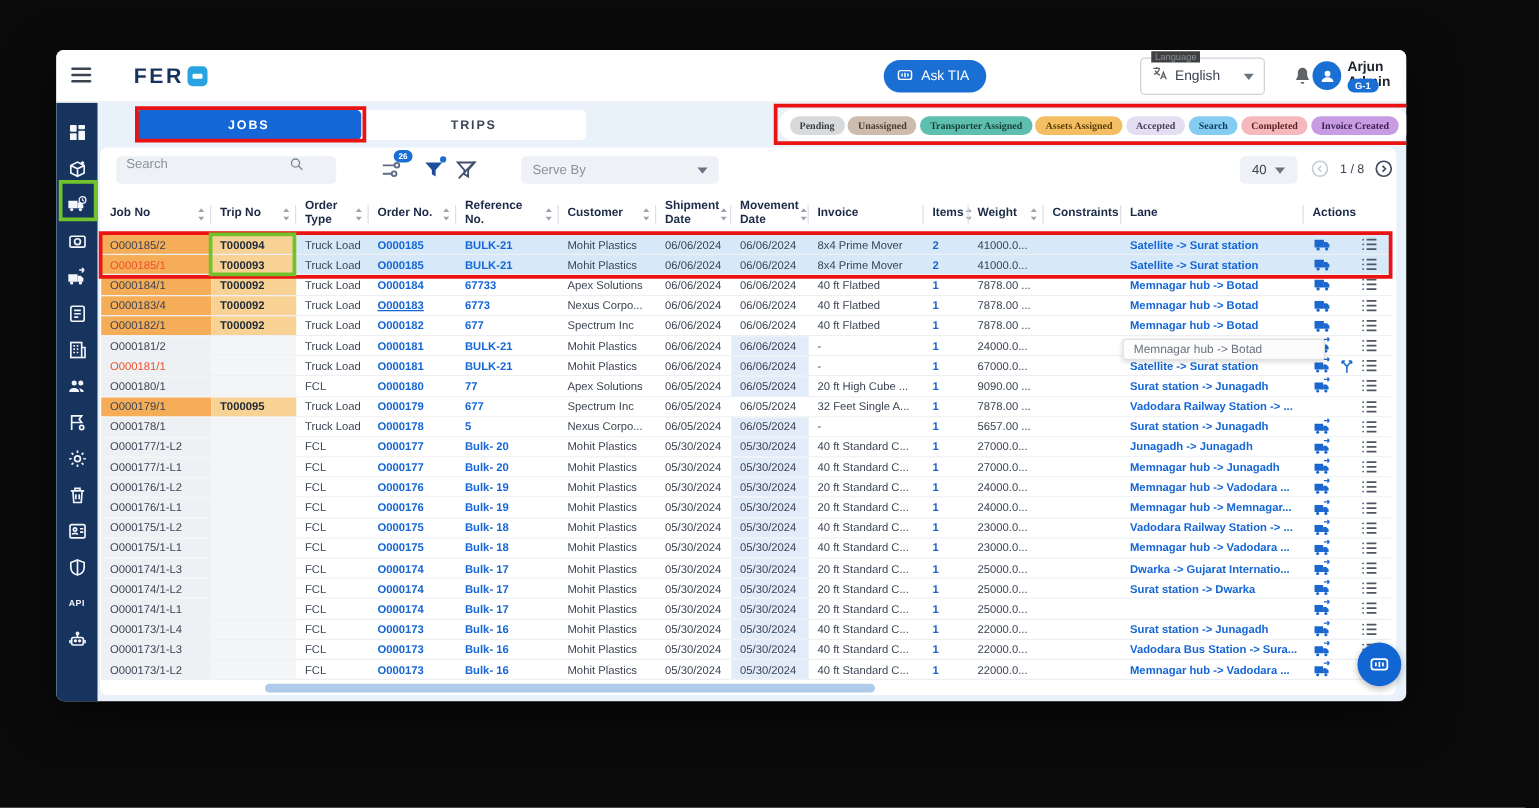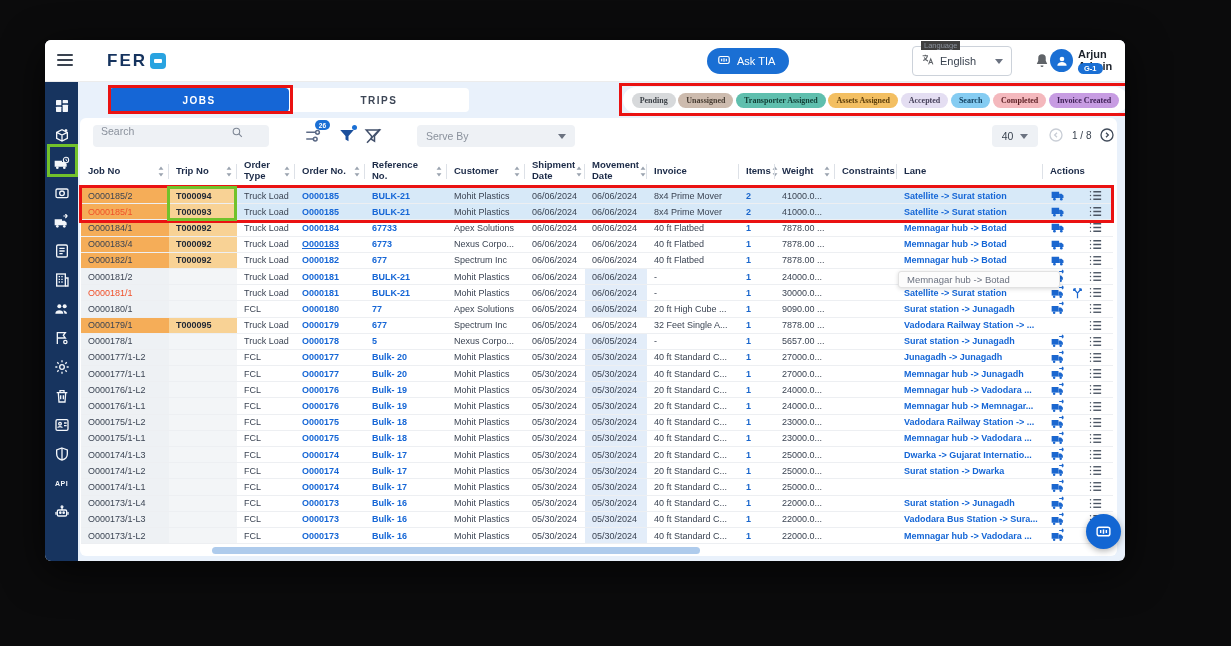--- a/index.html
+++ b/index.html
@@ -570,21 +570,21 @@
           <div class="cell jobc redtext" style="width: 88px;">O000181/1</div>
           <div class="cell tripc" style="width: 68px;"></div>
           <div class="cell " style="width: 58px;">Truck Load</div>
           <div class="cell linkb" style="width: 70px;">O000181</div>
           <div class="cell linkb" style="width: 82px;">BULK-21</div>
           <div class="cell " style="width: 78px;">Mohit Plastics</div>
           <div class="cell " style="width: 60px;">06/06/2024</div>
           <div class="cell moveshade" style="width: 62px;">06/06/2024</div>
           <div class="cell " style="width: 92px;">-</div>
           <div class="cell itemsb" style="width: 36px;">1</div>
-          <div class="cell " style="width: 60px;">30000.0...</div>
+          <div class="cell " style="width: 60px;">67000.0...</div>
           <div class="cell " style="width: 62px;"></div>
           <div class="cell linkb" style="width: 146px;">Satellite -&gt; Surat station</div>
           <div class="cell actions-cell" style="width: 70px;">
             <span class="act truckout"><svg viewBox="0 0 24 24" fill="currentColor">
                 <path d="M1 8h11v9H1z"></path>
                 <path d="M12 10.5h4l3 3V17h-7z"></path>
                 <circle cx="5" cy="18.8" r="2"></circle>
                 <circle cx="15.5" cy="18.8" r="2"></circle>
                 <path d="M13 4h7m0 0l-2.5-2.5M20 4l-2.5 2.5" stroke="currentColor" stroke-width="1.7" fill="none"></path>
               </svg></span>

